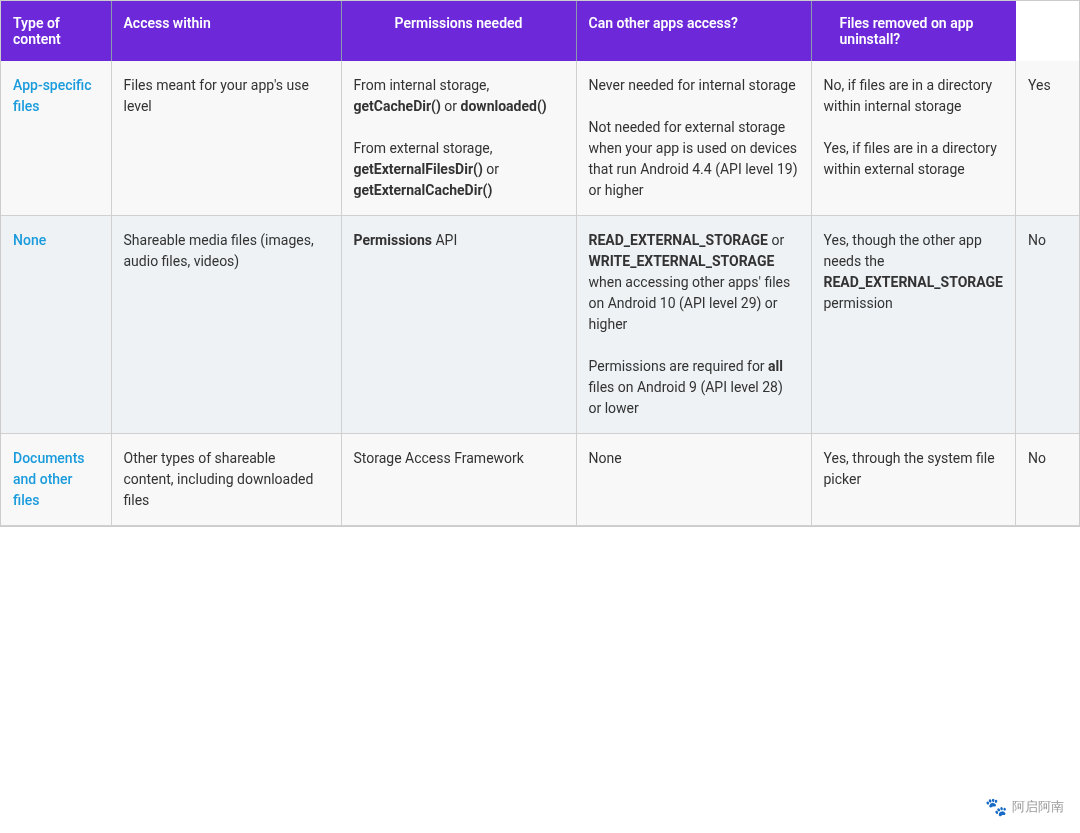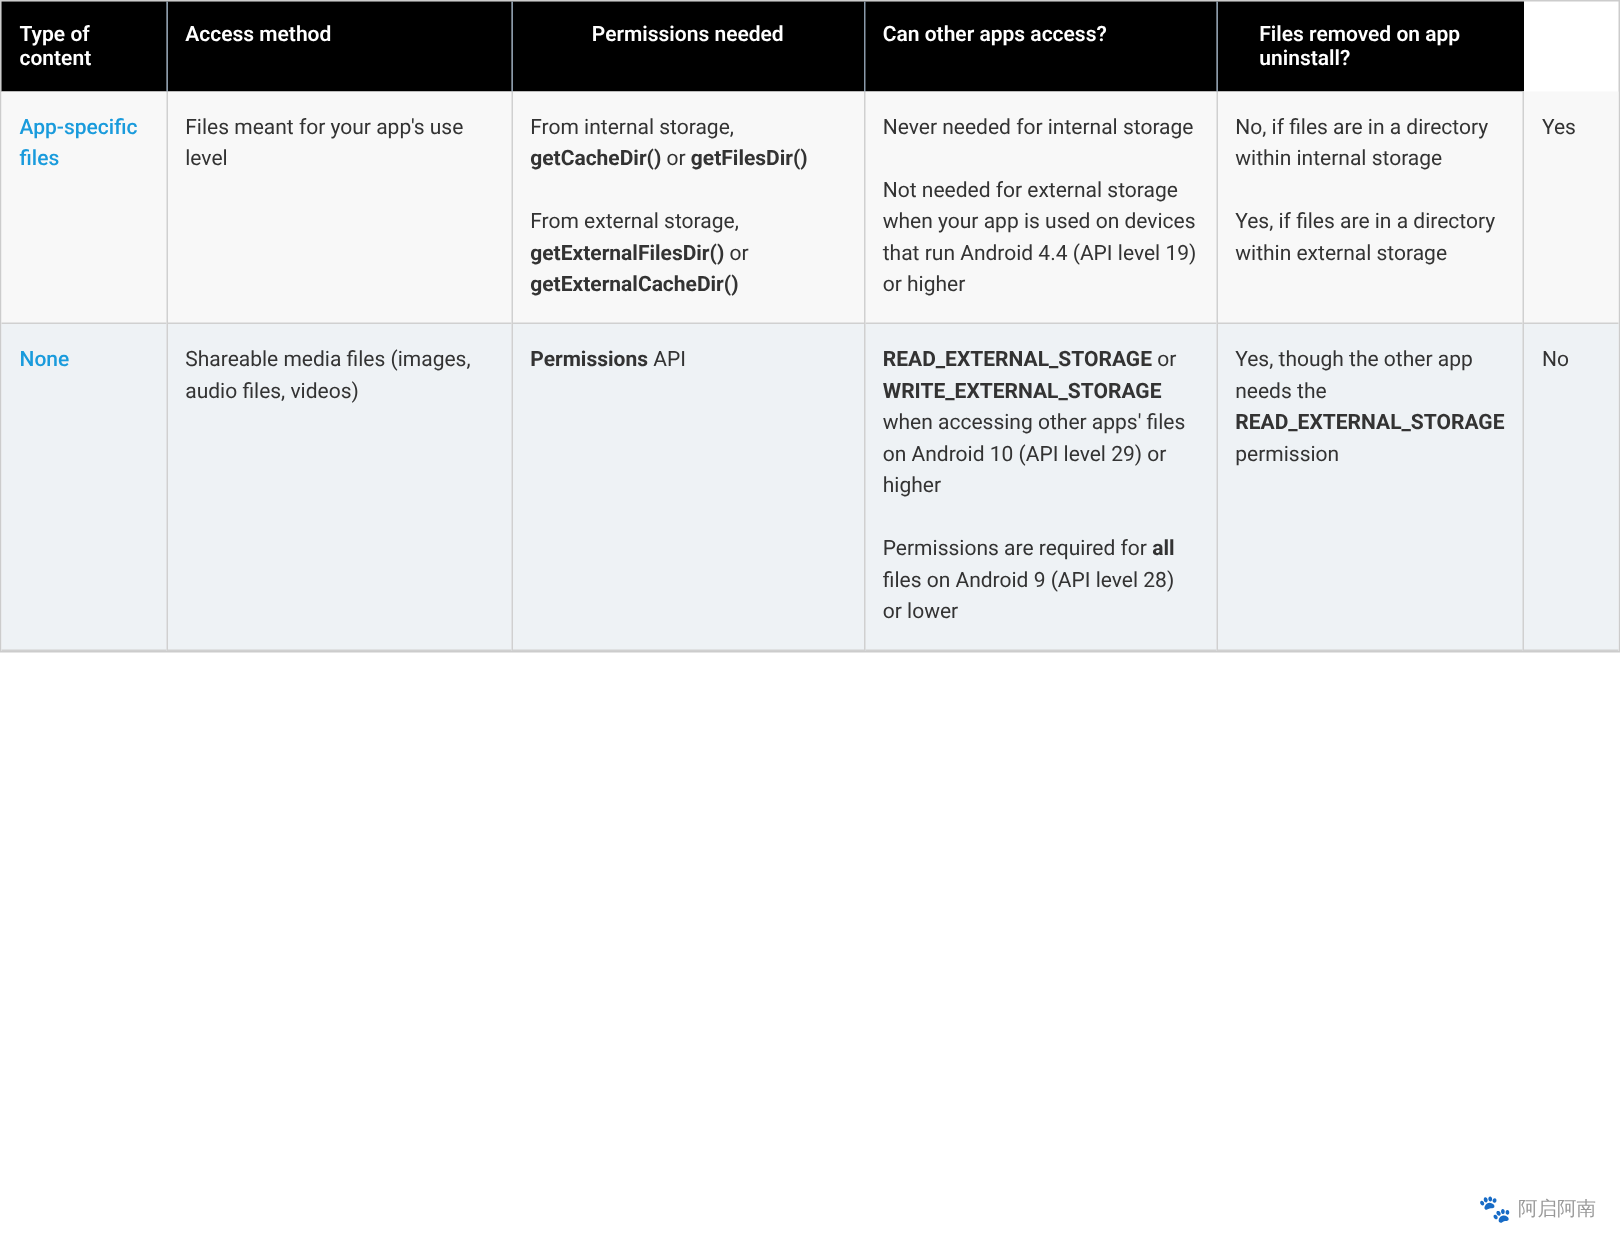--- a/index.html
+++ b/index.html
@@ -16,21 +16,21 @@
       width: 100%;
       border: 1px solid #ccc;
     }
 
     table {
       width: 100%;
       border-collapse: collapse;
     }
 
     thead tr {
-      background-color: #000000;
+      background-color: #6d28d9;
       color: #fff;
     }
 
     thead th {
       padding: 14px 12px;
       text-align: left;
       font-weight: 600;
       font-size: 14px;
       vertical-align: top;
       border-right: 1px solid #8a9aaa;
@@ -97,50 +97,58 @@
 <body>
 
 <div class="table-container">
   <table>
     <thead>
       <tr>
         <th class="col-type">
           <span>Type of content</span>
         </th>
         <th class="col-access">
-          <span>Access method</span>
+          <span>Access within</span>
         </th>
         <th class="col-permissions">
           <span>Permissions needed</span>
         </th>
         <th class="col-other-apps">
           <span>Can other apps access?</span>
         </th>
         <th class="col-removed">
           <span>Files removed on app uninstall?</span>
         </th>
       </tr>
     </thead>
     <tbody id="table-body">
     <tr>
           <td><span class="link-cell">App-specific files</span></td>
           <td>Files meant for your app's use level</td>
-          <td>From internal storage, <strong>getCacheDir()</strong> or <strong>getFilesDir()</strong><br><br>From external storage, <strong>getExternalFilesDir()</strong> or <strong>getExternalCacheDir()</strong></td>
+          <td>From internal storage, <strong>getCacheDir()</strong> or <strong>downloaded()</strong><br><br>From external storage, <strong>getExternalFilesDir()</strong> or <strong>getExternalCacheDir()</strong></td>
           <td>Never needed for internal storage<br><br>Not needed for external storage when your app is used on devices that run Android 4.4 (API level 19) or higher</td>
           <td>No, if files are in a directory within internal storage<br><br>Yes, if files are in a directory within external storage</td>
           <td>Yes</td>
         </tr>
         <tr>
           <td><span class="link-cell">None</span></td>
           <td>Shareable media files (images, audio files, videos)</td>
           <td><strong>Permissions</strong> API</td>
           <td><strong>READ_EXTERNAL_STORAGE</strong> or <strong>WRITE_EXTERNAL_STORAGE</strong> when accessing other apps' files on Android 10 (API level 29) or higher<br><br>Permissions are required for <strong>all</strong> files on Android 9 (API level 28) or lower</td>
           <td>Yes, though the other app needs the <strong>READ_EXTERNAL_STORAGE</strong> permission</td>
           <td>No</td>
         </tr>
+        <tr>
+          <td><span class="link-cell">Documents and other files</span></td>
+          <td>Other types of shareable content, including downloaded files</td>
+          <td>Storage Access Framework</td>
+          <td>None</td>
+          <td>Yes, through the system file picker</td>
+          <td>No</td>
+        </tr>
       </tbody>
   </table>
 </div>
 
 <div class="watermark">
   <span class="watermark-icon">🐾</span>
   <span>阿启阿南</span>
 </div>
 
 </body></html>

